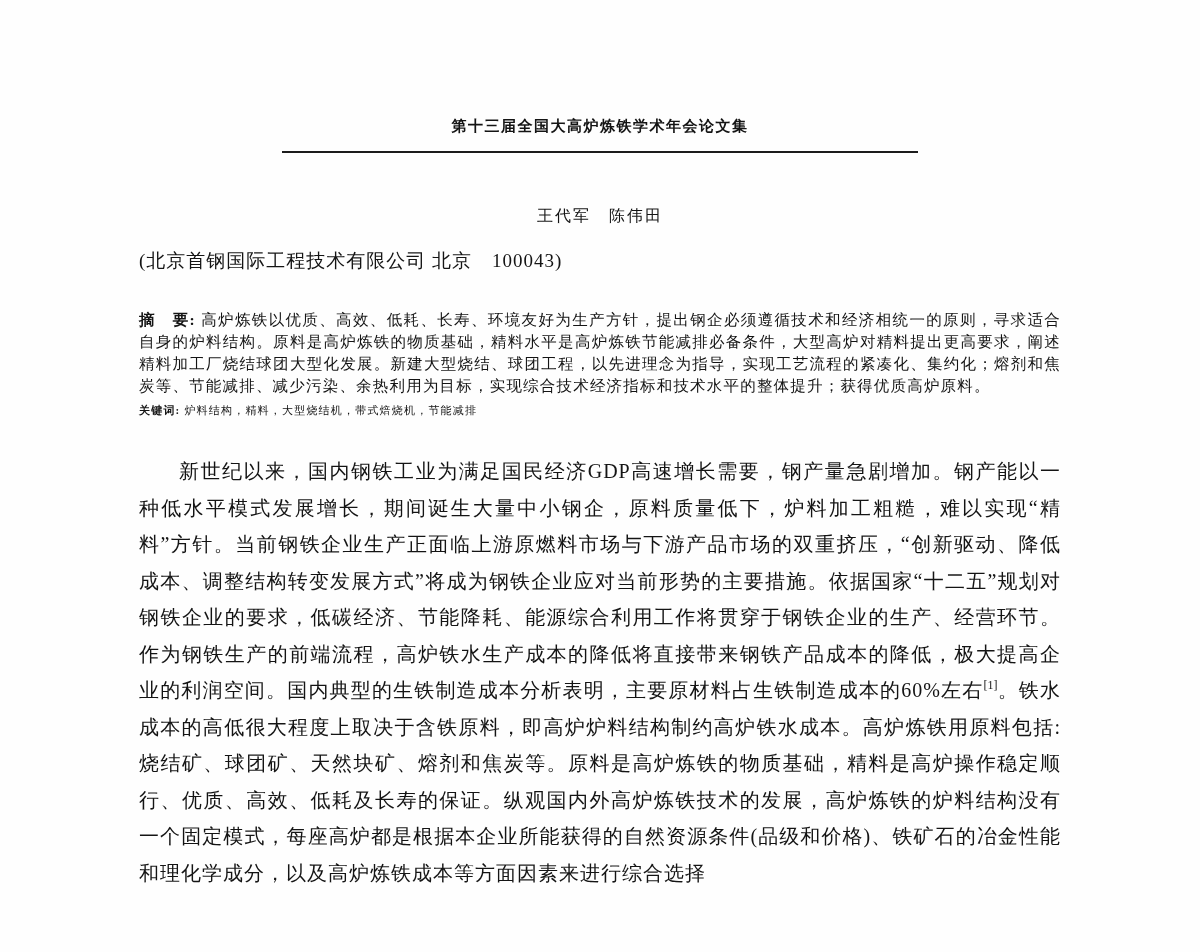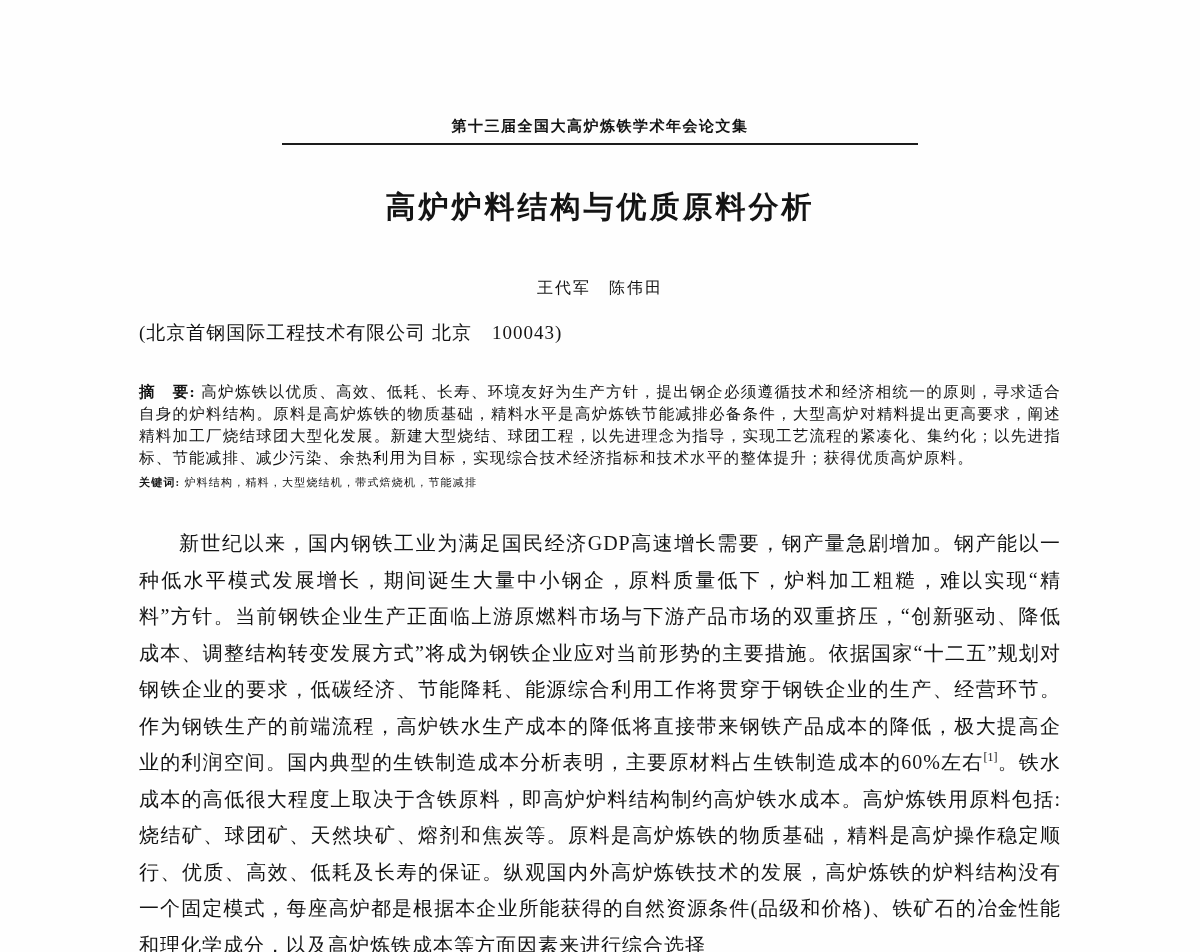--- a/index.html
+++ b/index.html
@@ -28,21 +28,21 @@
     padding-top: 116px;
   }
   .running-head {
     display: block;
     text-align: center;
     font-family: "Liberation Sans", sans-serif;
     font-weight: bold;
     font-size: 15px;
     letter-spacing: 1.5px;
     line-height: 19px;
-    padding-bottom: 8px;
+    padding-bottom: 16px;
     border-bottom: 2px solid #1c1c1c;
   }
   
   .title {
     margin: 44px 0 0 0;
     text-align: center;
     font-family: "Liberation Sans", sans-serif;
     font-weight: bold;
     font-size: 30px;
     letter-spacing: 3px;
@@ -99,28 +99,27 @@
 <body>
 
 <div class="page">
 
   <div class="header-wrap">
     <span class="running-head">第十三届全国大高炉炼铁学术年会论文集</span>
   </div>
 
   <div class="content">
 
-    <h1 class="title">高炉炉料结构与优质原料分析</h1>
 
     <div class="authors">王代军　陈伟田</div>
 
     <div class="affiliation">(北京首钢国际工程技术有限公司 北京　100043)</div>
 
     <div class="abstract-block">
-      <span class="abstract-label">摘　要:</span><span> 高炉炼铁以优质、高效、低耗、长寿、环境友好为生产方针，提出钢企必须遵循技术和经济相统一的原则，寻求适合自身的炉料结构。原料是高炉炼铁的物质基础，精料水平是高炉炼铁节能减排必备条件，大型高炉对精料提出更高要求，阐述精料加工厂烧结球团大型化发展。新建大型烧结、球团工程，以先进理念为指导，实现工艺流程的紧凑化、集约化；以先进指标、节能减排、减少污染、余热利用为目标，实现综合技术经济指标和技术水平的整体提升；获得优质高炉原料。</span>
+      <span class="abstract-label">摘　要:</span><span> 高炉炼铁以优质、高效、低耗、长寿、环境友好为生产方针，提出钢企必须遵循技术和经济相统一的原则，寻求适合自身的炉料结构。原料是高炉炼铁的物质基础，精料水平是高炉炼铁节能减排必备条件，大型高炉对精料提出更高要求，阐述精料加工厂烧结球团大型化发展。新建大型烧结、球团工程，以先进理念为指导，实现工艺流程的紧凑化、集约化；熔剂和焦炭等、节能减排、减少污染、余热利用为目标，实现综合技术经济指标和技术水平的整体提升；获得优质高炉原料。</span>
     </div>
 
     <div class="keywords-line">
       <span class="keywords-label">关键词:</span><span> 炉料结构，精料，大型烧结机，带式焙烧机，节能减排</span>
     </div>
 
     <div class="body-text">
       <span>新世纪以来，国内钢铁工业为满足国民经济GDP高速增长需要，钢产量急剧增加。钢产能以一种低水平模式发展增长，期间诞生大量中小钢企，原料质量低下，炉料加工粗糙，难以实现“精料”方针。当前钢铁企业生产正面临上游原燃料市场与下游产品市场的双重挤压，“创新驱动、降低成本、调整结构转变发展方式”将成为钢铁企业应对当前形势的主要措施。依据国家“十二五”规划对钢铁企业的要求，低碳经济、节能降耗、能源综合利用工作将贯穿于钢铁企业的生产、经营环节。作为钢铁生产的前端流程，高炉铁水生产成本的降低将直接带来钢铁产品成本的降低，极大提高企业的利润空间。国内典型的生铁制造成本分析表明，主要原材料占生铁制造成本的60%左右</span><sup>[1]</sup><span>。铁水成本的高低很大程度上取决于含铁原料，即高炉炉料结构制约高炉铁水成本。高炉炼铁用原料包括: 烧结矿、球团矿、天然块矿、熔剂和焦炭等。原料是高炉炼铁的物质基础，精料是高炉操作稳定顺行、优质、高效、低耗及长寿的保证。纵观国内外高炉炼铁技术的发展，高炉炼铁的炉料结构没有一个固定模式，每座高炉都是根据本企业所能获得的自然资源条件(品级和价格)、铁矿石的冶金性能和理化学成分，以及高炉炼铁成本等方面因素来进行综合选择</span>
     </div>
 

